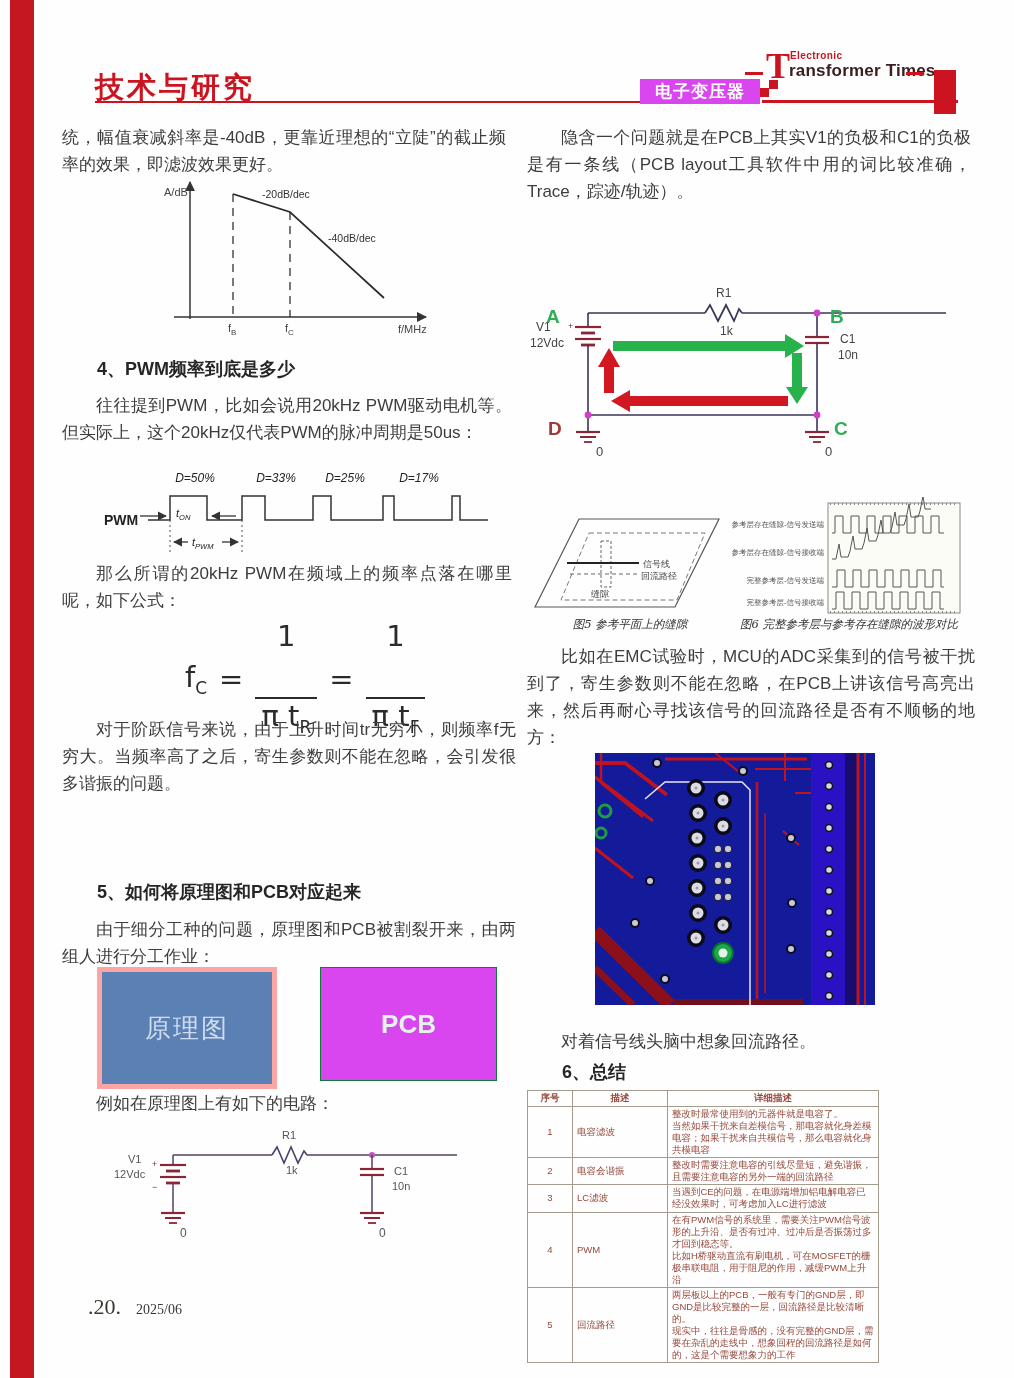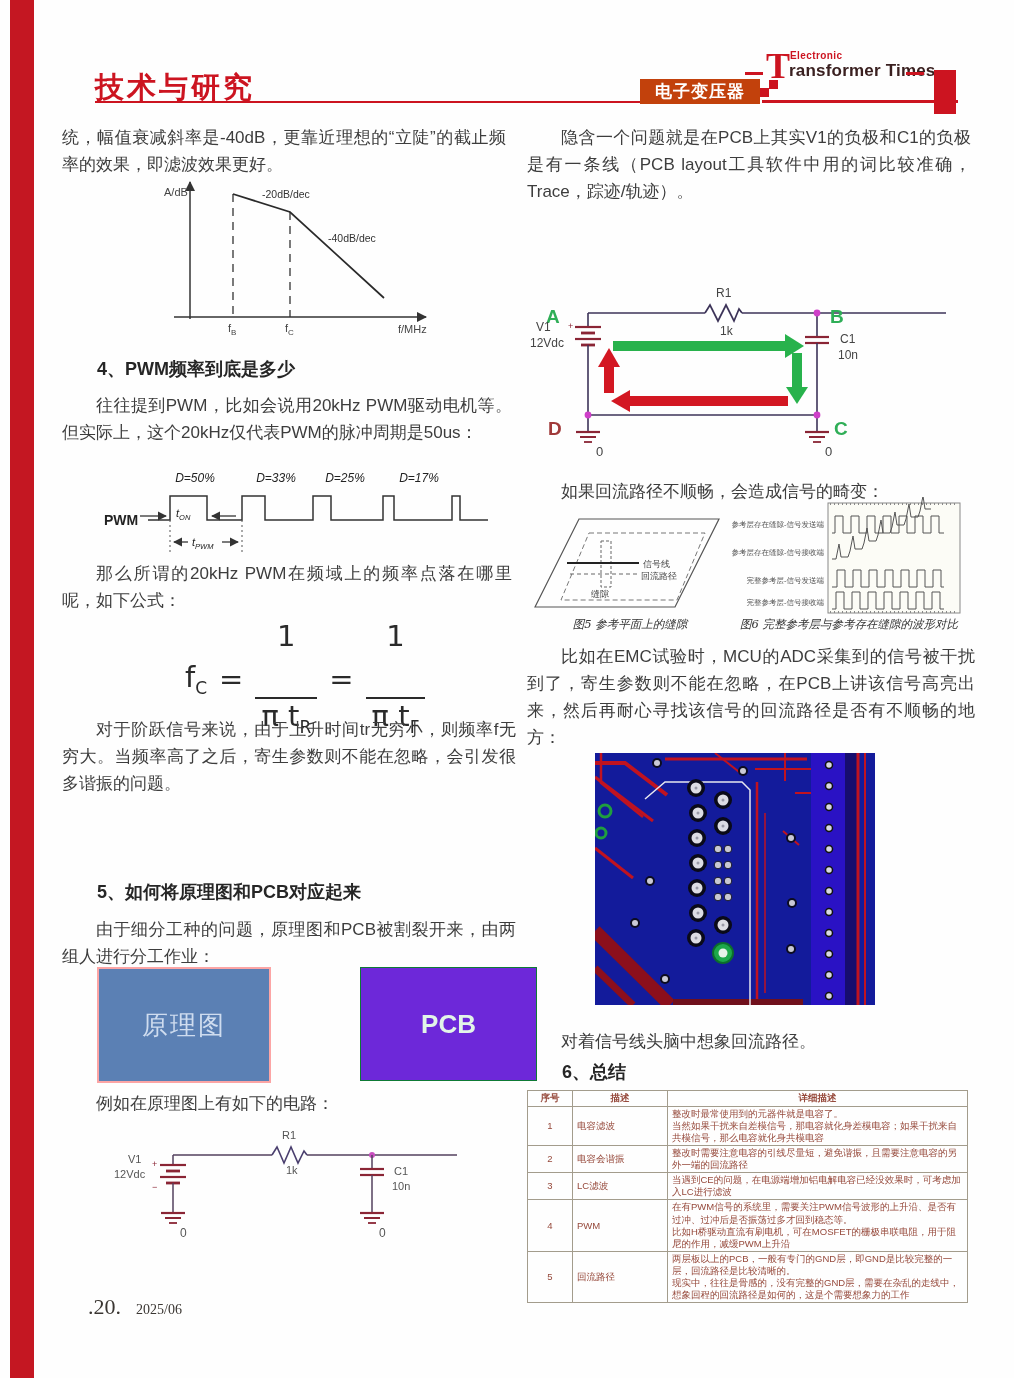--- a/index.html
+++ b/index.html
@@ -3,51 +3,51 @@
 <meta charset="utf-8">
 <style>
   html,body{margin:0;padding:0;background:#ffffff;}
   .page{position:relative;width:1014px;height:1378px;background:#fefefe;
         font-family:"Liberation Sans",sans-serif;overflow:hidden;margin:0 auto;}
   .abs{position:absolute;}
   .strip{left:10px;top:0;width:24px;height:1378px;background:#c41722;}
   
   .sec-title{left:95px;top:68px;font-size:29px;font-weight:bold;color:#cc1420;letter-spacing:3px;}
   .sec-underline{left:95px;top:101px;width:545px;height:2px;background:#cc1420;}
-  .brand-box{left:640px;top:79px;width:120px;height:25px;background:#c2410c;color:#fff;
+  .brand-box{left:640px;top:79px;width:120px;height:25px;background:#d946ef;color:#fff;
              font-size:17px;font-weight:bold;letter-spacing:1px;display:flex;align-items:center;justify-content:center;}
   .step1{left:760px;top:88px;width:9px;height:9px;background:#cc1420;}
   .step2{left:769px;top:80px;width:9px;height:9px;background:#cc1420;}
   .logo-line{left:762px;top:100px;width:196px;height:3px;background:#cc1420;}
   .logo-dash-l{left:745px;top:72px;width:18px;height:3px;background:#cc1420;}
   .logo-dash-r{left:906px;top:72px;width:18px;height:3px;background:#cc1420;}
   .logo-t{left:766px;top:48px;font-family:"Liberation Serif",serif;font-size:36px;font-weight:bold;color:#cc1420;line-height:1;}
   .logo-electronic{left:790px;top:50px;font-size:10px;font-weight:bold;color:#cc1420;letter-spacing:.4px;}
   .logo-rest{left:789px;top:61px;font-size:17px;font-weight:bold;color:#3a2020;letter-spacing:.2px;}
   .red-bar{left:934px;top:70px;width:22px;height:44px;background:#cc1420;}
   
   .para{font-size:17px;line-height:27px;color:#3d3d3d;text-align:justify;}
   .indent{text-indent:2em;}
   .h-sec{font-size:18px;font-weight:bold;color:#262626;}
   
-  .box-blue{left:97px;top:967px;width:170px;height:112px;background:#5b80b4;border:2px solid #fca5a5;
+  .box-blue{left:97px;top:967px;width:170px;height:112px;background:#5b80b4;border:5px solid #fca5a5;
             display:flex;align-items:center;justify-content:center;color:#cfdcef;font-size:26px;letter-spacing:2px;}
-  .box-green{left:320px;top:967px;width:175px;height:112px;background:#6d28d9;border:1px solid #0e7a35;
-             display:flex;align-items:center;justify-content:center;color:#e2f5e8;font-size:26px;font-weight:bold;margin-left:40px;}
+  .box-green{left:320px;top:967px;width:175px;height:112px;background:#d946ef;border:1px solid #0e7a35;
+             display:flex;align-items:center;justify-content:center;color:#e2f5e8;font-size:26px;font-weight:bold;}
   
   .formula{left:185px;top:620px;display:flex;align-items:center;gap:12px;color:#2a2a2a;
            font-size:29px;font-weight:500;font-family:"DejaVu Sans",sans-serif;}
   .formula sub{font-size:17px;}
   .frac{display:inline-flex;flex-direction:column;align-items:center;line-height:1.15;}
   .frac .den{border-top:2.5px solid #2a2a2a;padding:1px 6px 0 6px;margin-top:44px;}
   .frac .num{padding:0 6px;}
   
   .fig-caption{font-family:"DejaVu Serif",serif;font-size:11.5px;color:#333;font-style:italic;text-align:center;}
   
-  .sum-table{left:527px;top:1090px;width:441px;border-collapse:collapse;
+  .sum-table{left:527px;top:1090px;width:352px;border-collapse:collapse;
              font-size:9.5px;line-height:1.27;color:#96493b;}
   .sum-table th,.sum-table td{border:1px solid #a39c8c;padding:1px 4px;vertical-align:top;}
   .sum-table th{font-weight:bold;text-align:center;height:13px;}
   .sum-table td.c-id{width:36px;text-align:center;vertical-align:middle;}
   .sum-table td.c-name{width:86px;vertical-align:middle;}
   .sum-table td.c-detail{white-space:pre-line;}
   
   .page-num{left:88px;top:1294px;font-family:"Liberation Serif",serif;font-size:22px;color:#3a3632;}
   .issue{left:136px;top:1302px;font-family:"Liberation Serif",serif;font-size:14px;color:#3a3632;}
   svg text{font-family:"Liberation Sans",sans-serif;}
@@ -217,21 +217,20 @@
     <rect x="83" y="58" width="172" height="10" fill="#28b24c"></rect>
     <polygon points="255,51 255,75 274,63" fill="#28b24c"></polygon>
     <rect x="262" y="70" width="10" height="36" fill="#28b24c"></rect>
     <polygon points="256,104 278,104 267,121" fill="#28b24c"></polygon>
     <rect x="100" y="113" width="158" height="10" fill="#d31722"></rect>
     <polygon points="100,107 100,129 81,118" fill="#d31722"></polygon>
     <rect x="74" y="82" width="10" height="28" fill="#d31722"></rect>
     <polygon points="68,84 90,84 79,65" fill="#d31722"></polygon>
   </svg>
 
-  <div class="abs para indent" style="left:527px;top:478px;width:444px;">如果回流路径不顺畅，会造成信号的畸变：</div>
 
   <svg class="abs" style="left:527px;top:503px;" width="200" height="112" viewBox="0 0 200 112">
     <polygon points="8,104 52,16 192,16 148,104" fill="none" stroke="#555" stroke-width="1.2"></polygon>
     <polygon points="62,30 178,30 150,97 34,97" fill="none" stroke="#777" stroke-width="1" stroke-dasharray="5 3"></polygon>
     <rect x="74" y="38" width="10" height="46" fill="none" stroke="#666" stroke-width="1" stroke-dasharray="3 2"></rect>
     <line x1="40" y1="60" x2="112" y2="60" stroke="#222" stroke-width="2"></line>
     <text x="116" y="64" font-size="9" fill="#444">信号线</text>
     <line x1="43" y1="71" x2="110" y2="71" stroke="#666" stroke-width="1.2" stroke-dasharray="4 3"></line>
     <text x="114" y="76" font-size="9" fill="#444">回流路径</text>
     <text x="64" y="94" font-size="9" fill="#444">缝隙</text>

